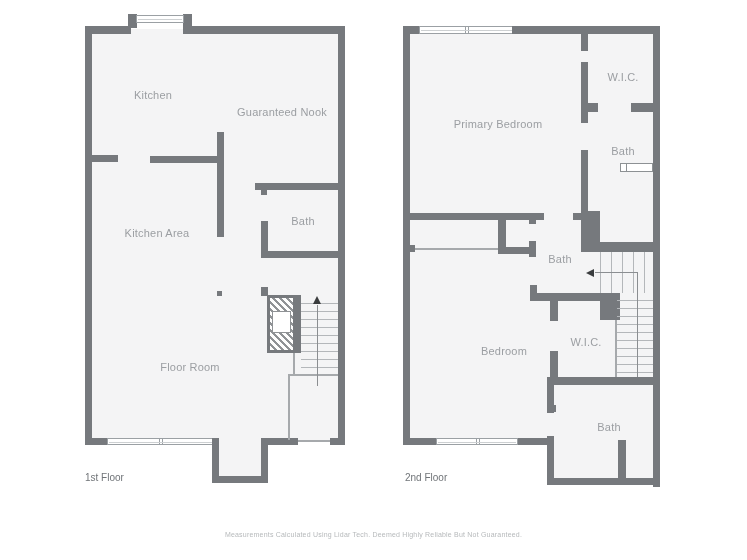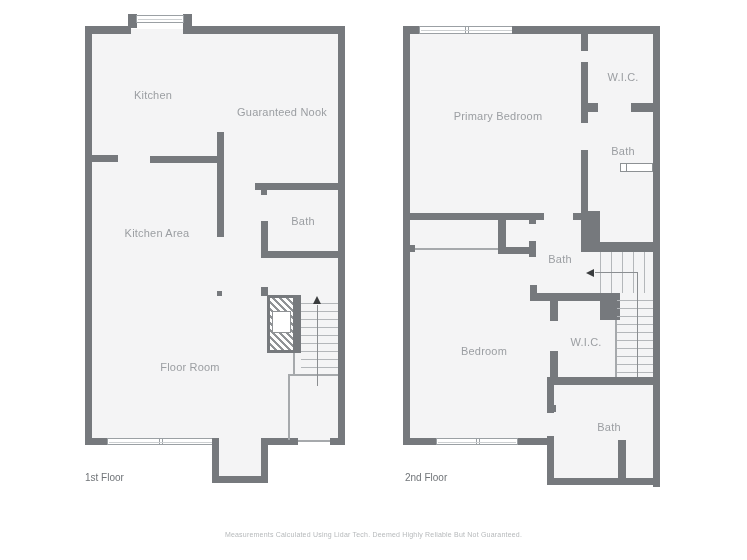--- a/index.html
+++ b/index.html
@@ -144,24 +144,24 @@
     <div class="w" style="left:547px;top:436px;width:7px;height:49px"></div>
     <div class="w" style="left:547px;top:478px;width:113px;height:7px"></div>
     <div class="w" style="left:618px;top:440px;width:8px;height:40px"></div>
 
     <div class="treads-v" style="left:590px;top:252px;width:63px;height:41px"></div>
     <div class="treads-h" style="left:617px;top:293px;width:36px;height:84px"></div>
     <div class="dirline" style="left:595px;top:272px;width:43px;height:1px"></div>
     <div class="dirline" style="left:637px;top:272px;width:1px;height:105px"></div>
     <div class="arrow-left" style="left:586px;top:269px"></div>
 
-    <span class="room-label" style="left:498px;top:116px">Primary Bedroom</span>
+    <span class="room-label" style="left:498px;top:124px">Primary Bedroom</span>
     <span class="room-label" style="left:623px;top:77px">W.I.C.</span>
     <span class="room-label" style="left:623px;top:151px">Bath</span>
     <span class="room-label" style="left:560px;top:259px">Bath</span>
-    <span class="room-label" style="left:484px;top:351px">Bedroom</span>
+    <span class="room-label" style="left:504px;top:351px">Bedroom</span>
     <span class="room-label" style="left:586px;top:342px">W.I.C.</span>
     <span class="room-label" style="left:609px;top:427px">Bath</span>
     <span class="floor-label" style="left:405px;top:472px">2nd Floor</span>
   </div>
 
   <div class="disclaimer">Measurements Calculated Using Lidar Tech. Deemed Highly Reliable But Not Guaranteed.</div>
 </div>
 
 </body></html>

